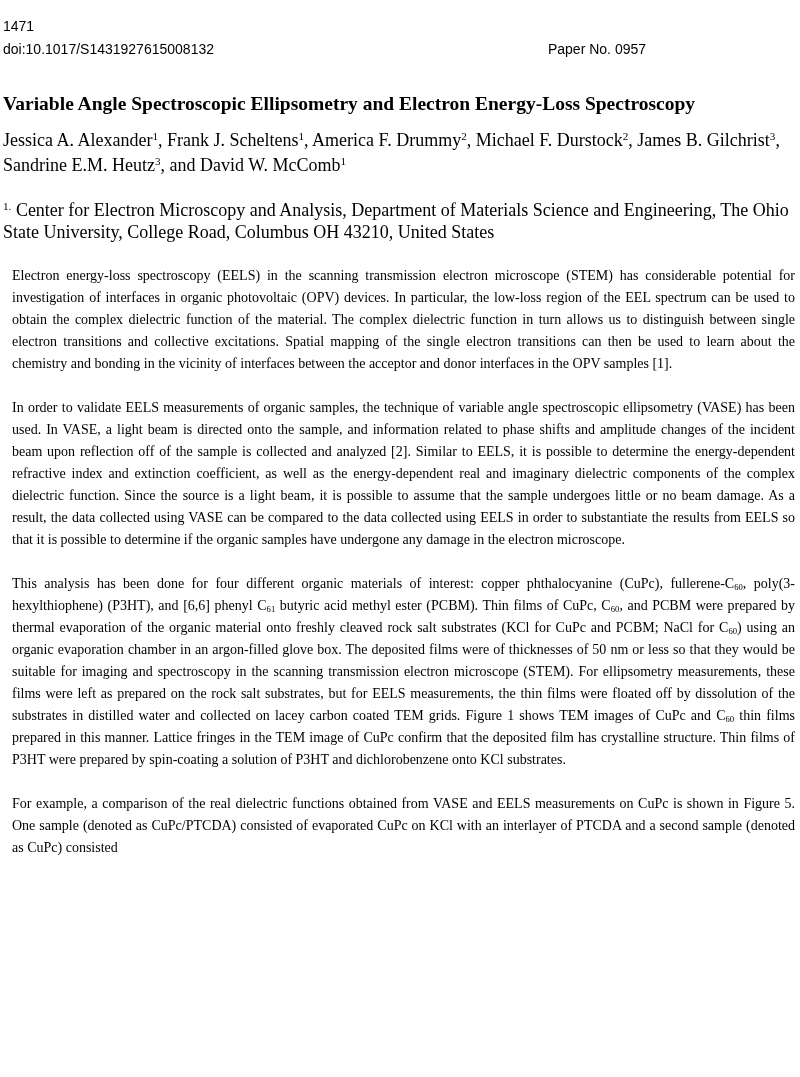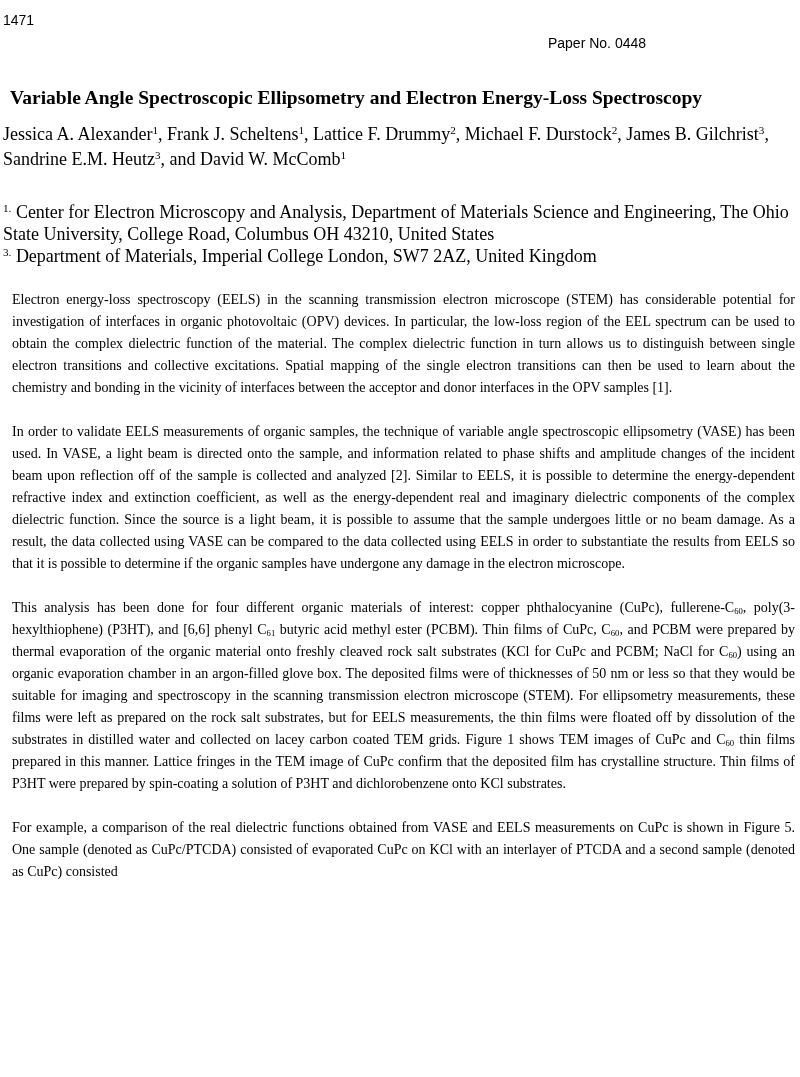--- a/index.html
+++ b/index.html
@@ -1,50 +1,50 @@
 <!DOCTYPE html>
 <html><head>
 <meta charset="utf-8">
 <style>
   html, body { margin: 0; padding: 0; background: #ffffff; }
   .page {
     position: relative;
     width: 800px;
     height: 972px;
     box-sizing: border-box;
-    padding: 9px 5px 0 3px;
+    padding: 15px 5px 0 3px;
     background: #ffffff;
     color: #000000;
     font-family: "Liberation Serif", serif;
     overflow: hidden;
   }
   .header {
     display: flex;
     font-family: "Liberation Sans", sans-serif;
     font-size: 14px;
     line-height: 23px;
   }
   .hcol { flex: 1 1 0; }
   .hcol.center { text-align: center; }
   .hcol.right { text-align: right; }
   .hline { height: 23px; white-space: nowrap; }
   .title {
-    margin: 30px 0 0 7px;
+    margin: 30px 0 0 0;
     font-size: 19.5px;
     font-weight: bold;
     line-height: 26px;
     white-space: nowrap;
   }
   .authors {
     margin-top: 11px;
     font-size: 18px;
     line-height: 25px;
   }
   .affiliations {
-    margin-top: 29px;
+    margin-top: 21px;
     font-size: 18px;
     line-height: 22px;
   }
   p.body {
     margin: 22px 0 0 9px;
     font-size: 14px;
     line-height: 22px;
     text-align: justify;
   }
   sup, sub {
@@ -57,34 +57,34 @@
   sub { top: 0.25em; }
 </style>
 </head>
 <body>
 
 <div class="page">
 
   <div class="header">
     <div class="hcol left">
       <div class="hline">1471</div>
+      <div class="hline">doi:10.1017/S1431927615008132</div>
     </div>
     <div class="hcol center">
       <div class="hline"></div>
-      <div class="hline">Paper No. 0448</div>
+      <div class="hline">Paper No. 0957</div>
     </div>
   </div>
 
   <h1 class="title">Variable Angle Spectroscopic Ellipsometry and Electron Energy-Loss Spectroscopy</h1>
 
-  <div class="authors"><span>Jessica A. Alexander</span><sup>1</sup><span>, Frank J. Scheltens</span><sup>1</sup><span>, Lattice F. Drummy</span><sup>2</sup><span>, Michael F. Durstock</span><sup>2</sup><span>, James B. Gilchrist</span><sup>3</sup><span>, Sandrine E.M. Heutz</span><sup>3</sup><span>, and David W. McComb</span><sup>1</sup></div>
+  <div class="authors"><span>Jessica A. Alexander</span><sup>1</sup><span>, Frank J. Scheltens</span><sup>1</sup><span>, America F. Drummy</span><sup>2</sup><span>, Michael F. Durstock</span><sup>2</sup><span>, James B. Gilchrist</span><sup>3</sup><span>, Sandrine E.M. Heutz</span><sup>3</sup><span>, and David W. McComb</span><sup>1</sup></div>
 
   <div class="affiliations">
     <div class="affiliation"><sup>1.</sup><span> Center for Electron Microscopy and Analysis, Department of Materials Science and Engineering, The Ohio State University, College Road, Columbus OH 43210, United States</span></div>
-    <div class="affiliation"><sup>3.</sup><span> Department of Materials, Imperial College London, SW7 2AZ, United Kingdom</span></div>
   </div>
 
   <p class="body"><span>Electron energy-loss spectroscopy (EELS) in the scanning transmission electron microscope (STEM) has considerable potential for investigation of interfaces in organic photovoltaic (OPV) devices. In particular, the low-loss region of the EEL spectrum can be used to obtain the complex dielectric function of the material. The complex dielectric function in turn allows us to distinguish between single electron transitions and collective excitations.  Spatial mapping of the single electron transitions can then be used to learn about the chemistry and bonding in the vicinity of interfaces between the acceptor and donor interfaces in the OPV samples [1].</span></p>
   <p class="body"><span>In order to validate EELS measurements of organic samples, the technique of variable angle spectroscopic ellipsometry (VASE) has been used. In VASE, a light beam is directed onto the sample, and information related to phase shifts and amplitude changes of the incident beam upon reflection off of the sample is collected and analyzed [2]. Similar to EELS, it is possible to determine the energy-dependent refractive index and extinction coefficient, as well as the energy-dependent real and imaginary dielectric components of the complex dielectric function. Since the source is a light beam, it is possible to assume that the sample undergoes little or no beam damage. As a result, the data collected using VASE can be compared to the data collected using EELS in order to substantiate the results from EELS so that it is possible to determine if the organic samples have undergone any damage in the electron microscope.</span></p>
   <p class="body"><span>This analysis has been done for four different organic materials of interest: copper phthalocyanine (CuPc), fullerene-C</span><sub>60</sub><span>, poly(3-hexylthiophene) (P3HT), and [6,6] phenyl C</span><sub>61</sub><span> butyric acid methyl ester (PCBM). Thin films of CuPc, C</span><sub>60</sub><span>, and PCBM were prepared by thermal evaporation of the organic material onto freshly cleaved rock salt substrates (KCl for CuPc and PCBM; NaCl for C</span><sub>60</sub><span>) using an organic evaporation chamber in an argon-filled glove box. The deposited films were of thicknesses of 50 nm or less so that they would be suitable for imaging and spectroscopy in the scanning transmission electron microscope (STEM). For ellipsometry measurements, these films were left as prepared on the rock salt substrates, but for EELS measurements, the thin films were floated off by dissolution of the substrates in distilled water and collected on lacey carbon coated TEM grids. Figure 1 shows TEM images of CuPc and C</span><sub>60</sub><span> thin films prepared in this manner. Lattice fringes in the TEM image of CuPc confirm that the deposited film has crystalline structure. Thin films of P3HT were prepared by spin-coating a solution of P3HT and dichlorobenzene onto KCl substrates.</span></p>
   <p class="body"><span>For example, a comparison of the real dielectric functions obtained from VASE and EELS measurements on CuPc is shown in Figure 5. One sample (denoted as CuPc/PTCDA) consisted of evaporated CuPc on KCl with an interlayer of PTCDA and a second sample (denoted as CuPc) consisted</span></p>
 
 </div>
 
 </body></html>

